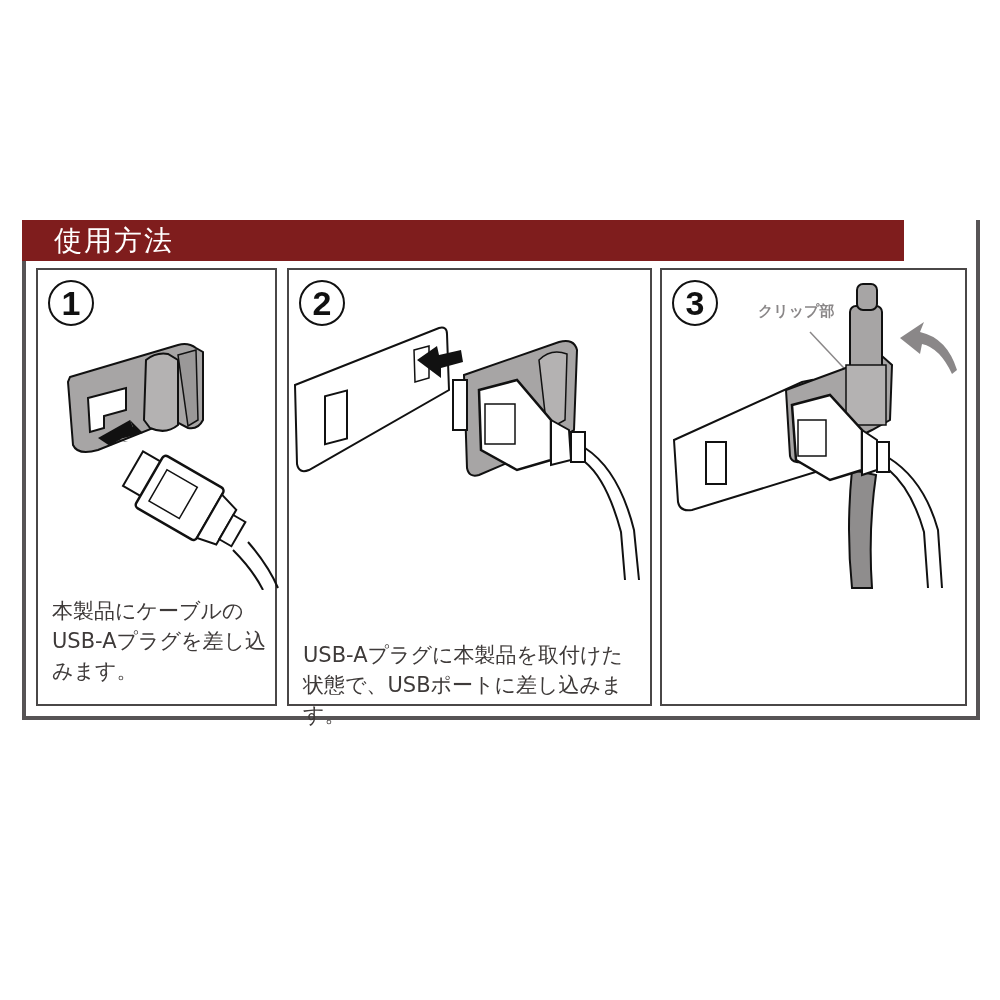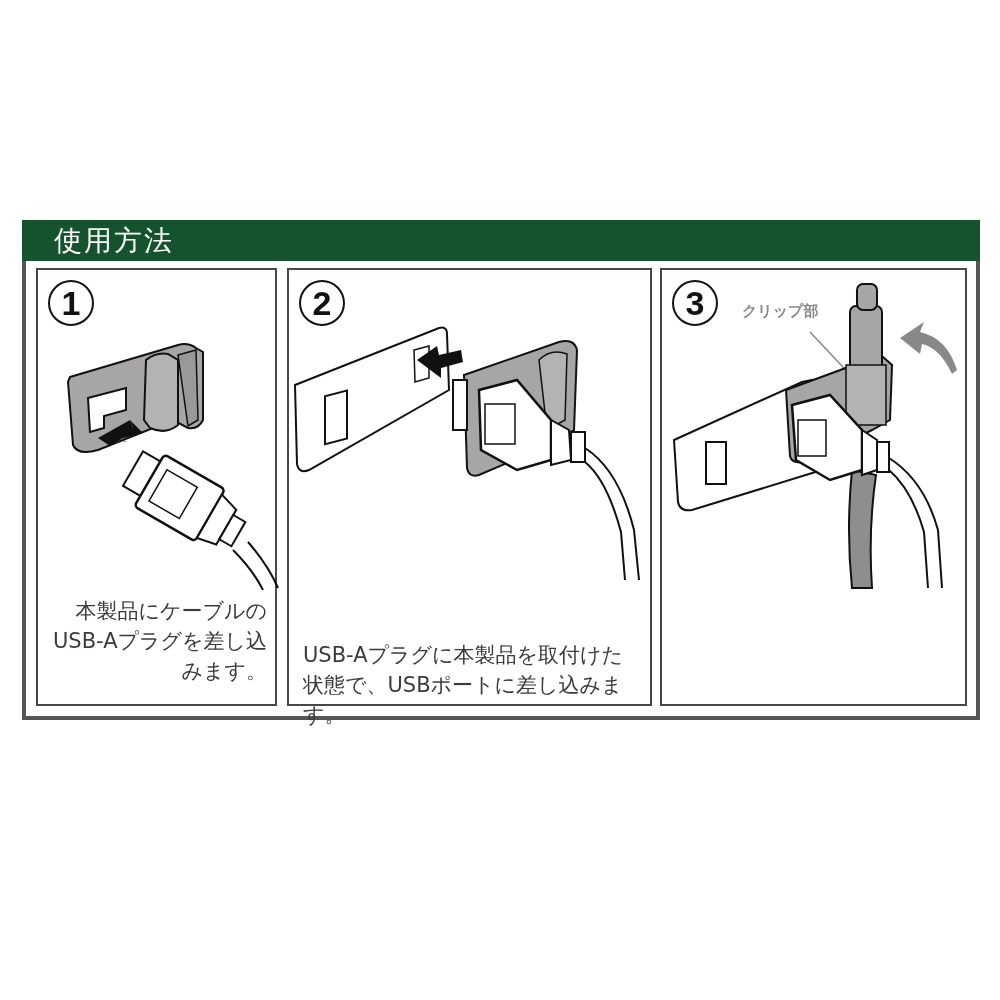--- a/index.html
+++ b/index.html
@@ -1,38 +1,38 @@
 <!DOCTYPE html>
 <html><head>
 <meta charset="utf-8">
 <style>
   html, body { margin: 0; padding: 0; background: #ffffff; }
   body { width: 1000px; height: 1000px; position: relative; overflow: hidden;
          font-family: "DejaVu Sans", "Liberation Sans", sans-serif; }
   .frame { position: absolute; left: 22px; top: 220px; width: 958px; height: 500px;
            box-sizing: border-box; border: 4px solid #575455; border-top: none; background: #fff; }
-  .header { position: absolute; left: 22px; top: 220px; width: 958px; height: 41px;
-            background: #14532d; }
+  .header { position: absolute; left: 22px; top: 220px; width: 882px; height: 41px;
+            background: #7f1d1d; }
   .header-title { position: absolute; left: 32px; top: 2px; color: #ffffff; font-size: 28px;
                   letter-spacing: 2px; line-height: 38px; }
   .panel { position: absolute; top: 268px; height: 438px; box-sizing: border-box;
            border: 2px solid #4a4747; background: #fff; }
   .p1 { left: 36px; width: 241px; }
   .p2 { left: 287px; width: 365px; }
   .p3 { left: 660px; width: 307px; }
   .step-num { position: absolute; left: 10px; top: 10px; width: 46px; height: 46px; box-sizing: border-box;
               border: 2.5px solid #111; border-radius: 50%; text-align: center; line-height: 42px;
               font-size: 34px; font-weight: bold; color: #111; font-family: "Liberation Sans", sans-serif; }
   .illus { position: absolute; left: 0; top: 0; }
   .desc { position: absolute; left: 14px; top: 326px; font-size: 21px; line-height: 30px; color: #3e3a39;
           font-family: "DejaVu Sans", sans-serif; letter-spacing: 0px; }
-  .p1 .desc { width: 215px; text-align: right; }
+  .p1 .desc { width: 215px; }
   .p2 .desc { width: 340px; margin-top: 44px; }
   .p3 .desc { width: 285px; }
-  .callout { position: absolute; left: 80px; top: 32px; font-size: 15px; color: #8a8788; font-weight: bold;
+  .callout { position: absolute; left: 96px; top: 32px; font-size: 15px; color: #8a8788; font-weight: bold;
              font-family: "DejaVu Sans", sans-serif; }
 </style>
 </head>
 <body>
 
 <div class="frame"></div>
 <div class="header">
   <span class="header-title">使用方法</span>
 </div>
 

